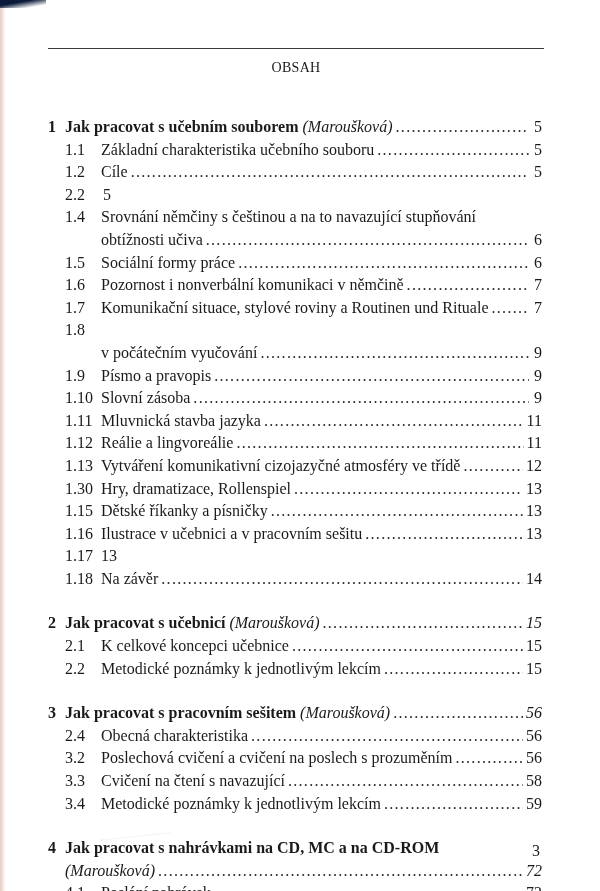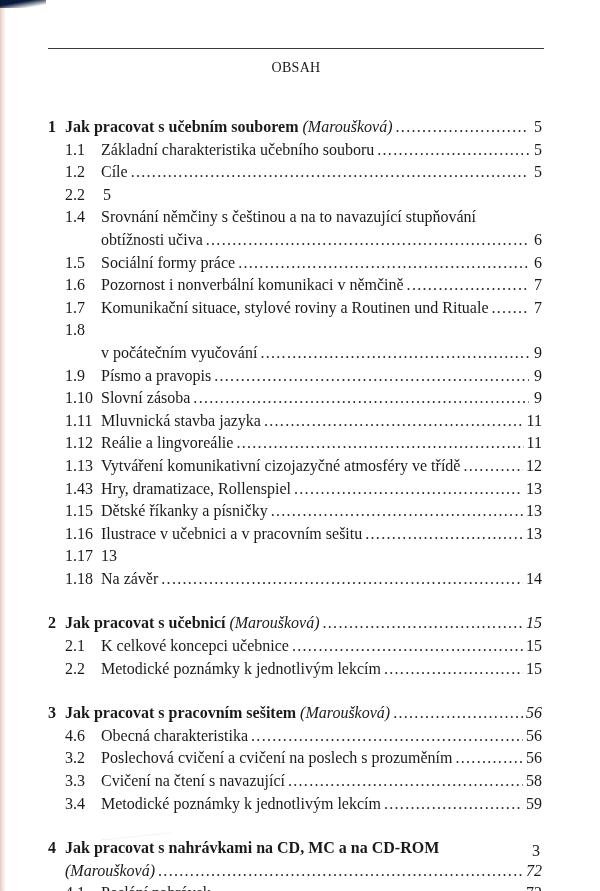--- a/index.html
+++ b/index.html
@@ -254,21 +254,21 @@
       </div>
       <div class="row">
         <span class="num sec-num">1.13</span>
         <span class="title-wrap">
           <span class="title-text">Vytváření komunikativní cizojazyčné atmosféry ve třídě</span>
           <span class="leader"></span>
         </span>
         <span class="page">12</span>
       </div>
       <div class="row">
-        <span class="num sec-num">1.43</span>
+        <span class="num sec-num">1.30</span>
         <span class="title-wrap">
           <span class="title-text">Hry, dramatizace, Rollenspiel</span>
           <span class="leader"></span>
         </span>
         <span class="page">13</span>
       </div>
       <div class="row">
         <span class="num sec-num">1.15</span>
         <span class="title-wrap">
           <span class="title-text">Dětské říkanky a písničky</span>
@@ -330,21 +330,21 @@
         <span class="num ch-num">3</span>
         <span class="title-wrap">
           <span class="title-text ch-title">Jak pracovat s pracovním sešitem</span>
           <span class="title-text">&nbsp;</span>
           <span class="title-text author">(Maroušková)</span>
           <span class="leader"></span>
         </span>
         <span class="page italic">56</span>
       </div>
       <div class="row">
-        <span class="num sec-num">4.6</span>
+        <span class="num sec-num">2.4</span>
         <span class="title-wrap">
           <span class="title-text">Obecná charakteristika</span>
           <span class="leader"></span>
         </span>
         <span class="page">56</span>
       </div>
       <div class="row">
         <span class="num sec-num">3.2</span>
         <span class="title-wrap">
           <span class="title-text">Poslechová cvičení a cvičení na poslech s prozuměním</span>

